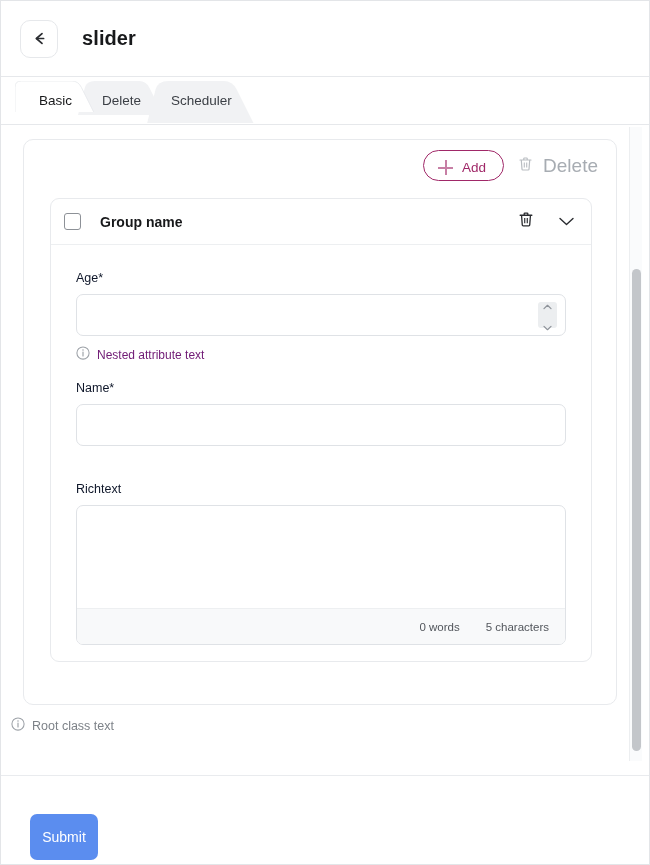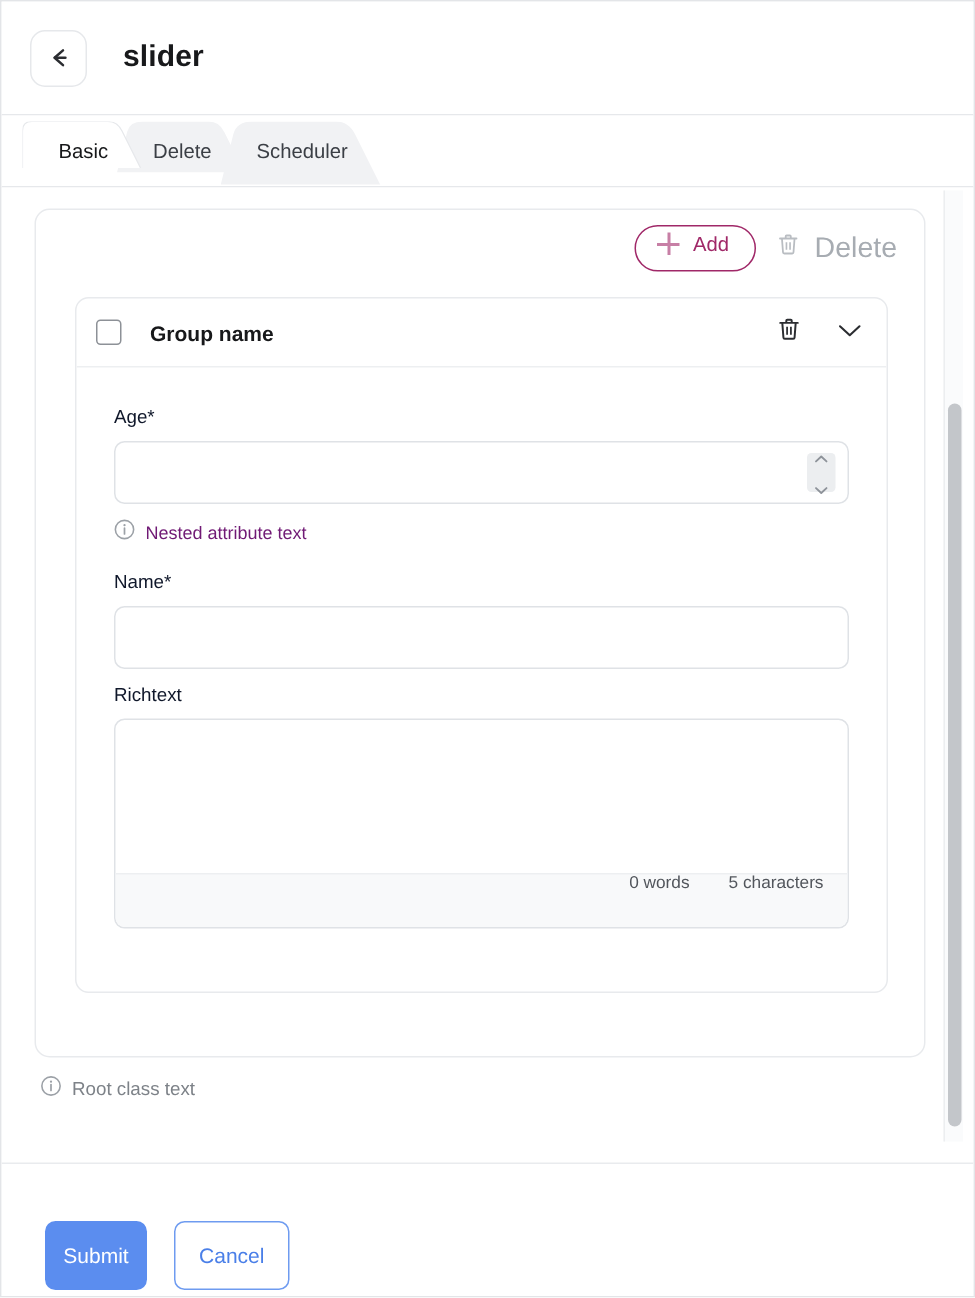--- a/index.html
+++ b/index.html
@@ -93,21 +93,21 @@
     background: #fff;
     border: 1px solid #e8eaed;
     border-radius: 10px;
   }
   .card-toolbar {
     position: absolute;
     right: 12px; top: 10px;
     display: flex; align-items: center; gap: 14px;
   }
   .add-btn {
-    display: flex; gap: 9px;
+    display: flex; align-items: center; gap: 9px;
     height: 31px;
     padding: 4px 17px 0 14px;
     border: 1.4px solid #a02868;
     border-radius: 16px;
     background: #fff;
     color: #a02868;
     font-size: 13.5px;
     cursor: pointer;
   }
   .add-btn .plus {
@@ -213,30 +213,30 @@
     background: #fff;
     position: relative;
     overflow: hidden;
   }
   .counterbar {
     position: absolute;
     left: 0; right: 0; bottom: 0;
     height: 36px;
     background: #f8f9fa;
     border-top: 1px solid #edeff1;
-    display: flex; justify-content: flex-end;
+    display: flex; align-items: center; justify-content: flex-end;
     gap: 26px;
     padding-right: 16px;
     font-size: 11.5px;
     color: #52565c;
   }
 
   .root-helper {
     position: absolute;
-    left: 26px; top: 592px;
+    left: 10px; top: 592px;
     display: flex; align-items: center; gap: 7px;
     font-size: 12.5px;
     color: #7d8288;
   }
 
   
   .scrollbar {
     position: absolute;
     top: 2px; right: 7px;
     width: 13px; height: 634px;
@@ -399,21 +399,21 @@
               </div>
             </div>
 
             <div class="field" style="margin-top:18px;">
               <label class="flabel">Name*</label>
               <div class="finput">
                 <input type="text" style="width: 100%; height: 100%; border: none; outline: none; background: transparent; padding: 0px 13px; font-size: 13.5px; color: rgb(23, 24, 26); font-family: &quot;Liberation Sans&quot;, sans-serif; border-radius: 7px;" placeholder="">
               </div>
             </div>
 
-            <div class="field" style="margin-top:10px;">
+            <div class="field" style="margin-top:36px;">
               <label class="flabel">Richtext</label>
               <div class="ftextarea">
                 <div style="position:absolute;left:0;right:0;top:0;bottom:36px;padding:10px 13px;font-size:13.5px;color:#17181a;"></div>
                 <div class="counterbar">
                   <span>0 words</span>
                   <span>5 characters</span>
                 </div>
               </div>
             </div>
 
@@ -434,16 +434,15 @@
 
     </div>
 
     <div class="scrollbar">
       <div class="scroll-thumb"></div>
     </div>
   </div>
 
   <div class="footer">
     <button class="btn-submit">Submit</button>
-    <button class="btn-cancel">Cancel</button>
   </div>
 
 </div>
 
 </body></html>

